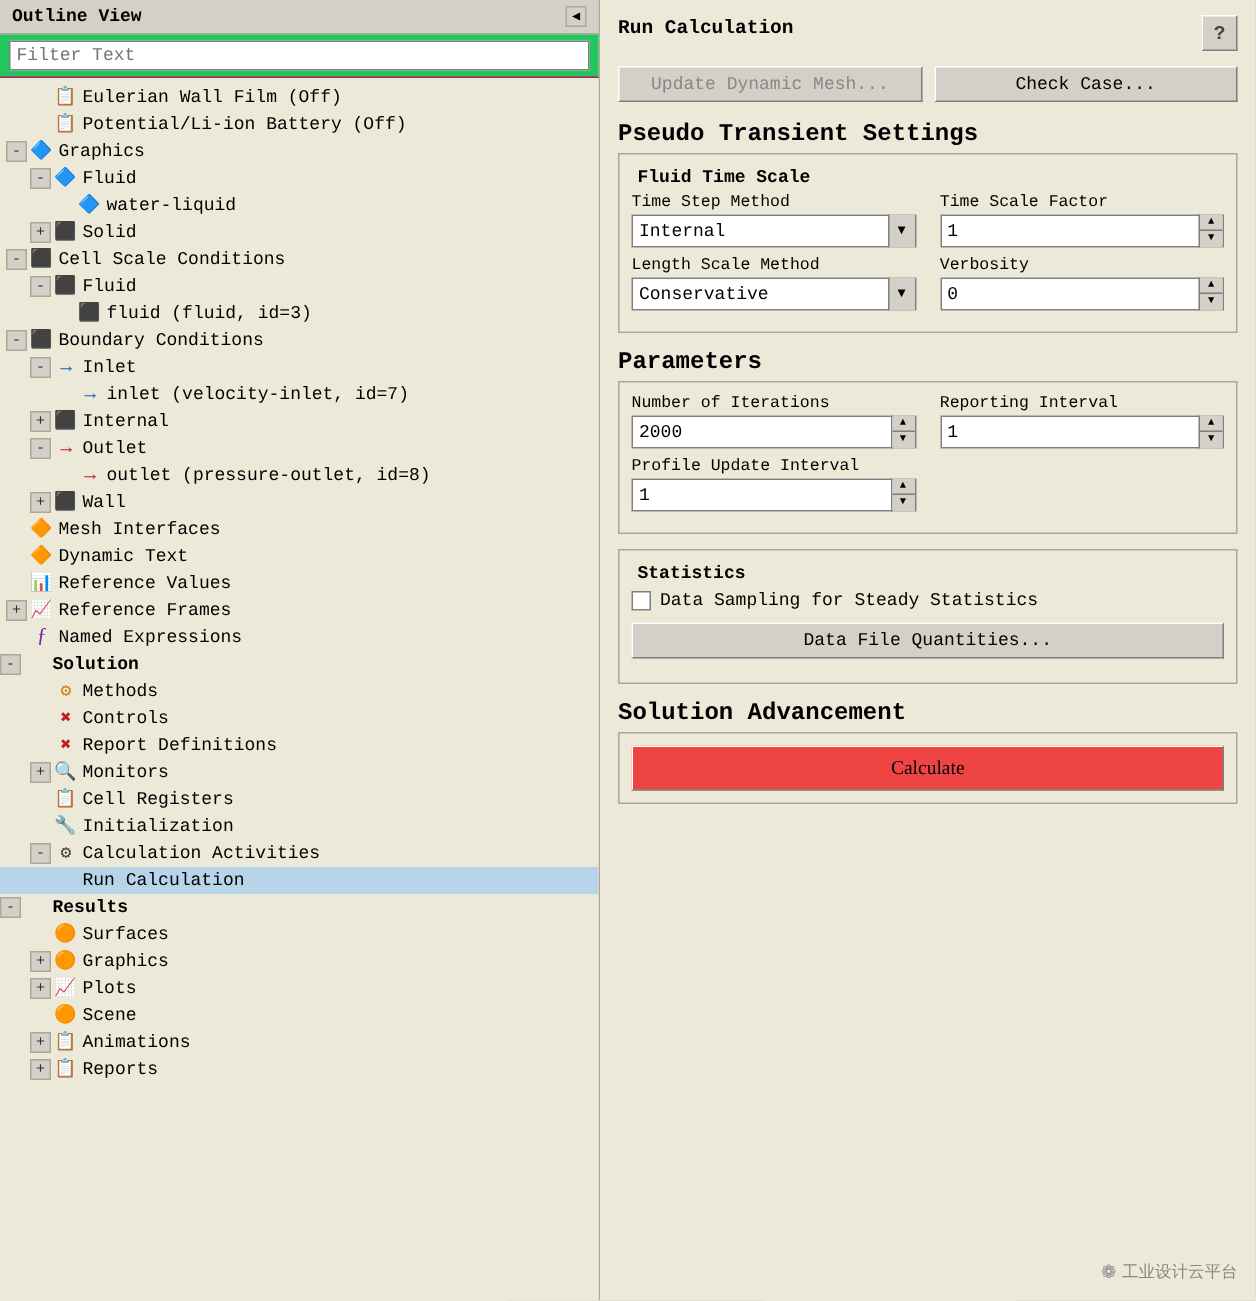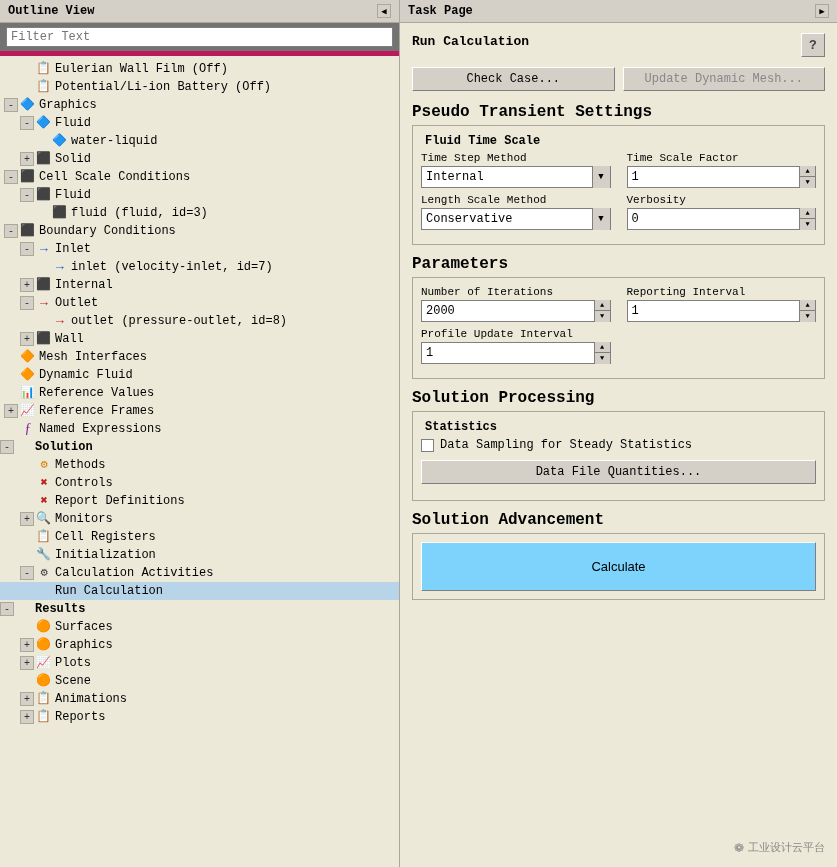--- a/index.html
+++ b/index.html
@@ -41,22 +41,22 @@
       border: 1px solid #aca899;
       cursor: pointer;
       font-size: 9px;
       display: flex;
       align-items: center;
       justify-content: center;
     }
 
     .filter-bar {
       padding: 4px 6px;
-      background: #737373;
-      border-bottom: 5px solid #be185d;
+      background: #22c55e;
+      border-bottom: 1px solid #be185d;
     }
 
     .filter-input {
       width: 100%;
       padding: 2px 4px;
       border: 1px solid #7f7f7f;
       background: white;
       font-family: 'Courier New', Courier, monospace;
       font-size: 12px;
       color: #888;
@@ -336,26 +336,26 @@
       border-left-color: #fff;
       font-family: 'Courier New', Courier, monospace;
       font-size: 12px;
       cursor: pointer;
       text-align: center;
       margin-bottom: 8px;
     }
 
     .calculate-btn {
       width: 100%;
-      padding: 16px 12px;
-      background: #7dd3fc;
+      padding: 6px 12px;
+      background: #ef4444;
       border: 1px solid #7f7f7f;
       border-top-color: #fff;
       border-left-color: #fff;
-      font-family: Liberation Sans, sans-serif;
+      font-family: Liberation Serif, serif;
       font-size: 13px;
       cursor: pointer;
       text-align: center;
     }
 
     .watermark {
       position: absolute;
       bottom: 10px;
       right: 12px;
       font-size: 11px;
@@ -464,21 +464,21 @@
 
     <div class="tree-item" style="padding-left: 4px;">
       <span class="expand-placeholder"></span>
       <span class="node-icon" style="color:#d4820a;">🔶</span>
       <span class="node-label">Mesh Interfaces</span>
     </div>
 
     <div class="tree-item" style="padding-left: 4px;">
       <span class="expand-placeholder"></span>
       <span class="node-icon" style="color:#d4820a;">🔶</span>
-      <span class="node-label">Dynamic Fluid</span>
+      <span class="node-label">Dynamic Text</span>
     </div>
 
     <div class="tree-item" style="padding-left: 4px;">
       <span class="expand-placeholder"></span>
       <span class="node-icon icon-green">📊</span>
       <span class="node-label">Reference Values</span>
     </div>
 
     <div class="tree-item" style="padding-left: 4px;">
       <span class="expand-btn">+</span>
@@ -571,34 +571,30 @@
     <div class="tree-item" style="padding-left: 20px;">
       <span class="expand-btn">+</span>
       <span class="node-icon icon-orange">📋</span>
       <span class="node-label">Reports</span>
     </div>
 
   </div>
 </div>
 
 <div class="right-panel" style="position:relative;">
-  <div class="task-header">
-    <span>Task Page</span>
-    <div class="collapse-btn">▶</div>
-  </div>
   <div class="task-content">
 
     <div style="display:flex; align-items:center; justify-content:space-between; margin-bottom:10px;">
       <span class="section-title">Run Calculation</span>
       <div class="help-btn">?</div>
     </div>
 
     <div class="btn-row">
+      <button class="btn disabled">Update Dynamic Mesh...</button>
       <button class="btn">Check Case...</button>
-      <button class="btn disabled">Update Dynamic Mesh...</button>
     </div>
 
     <div class="section-label">Pseudo Transient Settings</div>
 
     <div class="form-box">
       <div class="subsection-label">Fluid Time Scale</div>
 
       <div class="form-row">
 
         <div class="form-col">
@@ -680,21 +676,20 @@
             <div class="spinner-btns">
               <div class="spinner-up">▲</div>
               <div class="spinner-down">▼</div>
             </div>
           </div>
         </div>
         <div class="form-col"></div>
       </div>
     </div>
 
-    <div class="section-label">Solution Processing</div>
 
     <div class="form-box">
       <div class="subsection-label">Statistics</div>
       <div class="checkbox-row">
         <div class="checkbox"></div>
         <span class="node-label">Data Sampling for Steady Statistics</span>
       </div>
       <button class="wide-btn">Data File Quantities...</button>
     </div>
 

